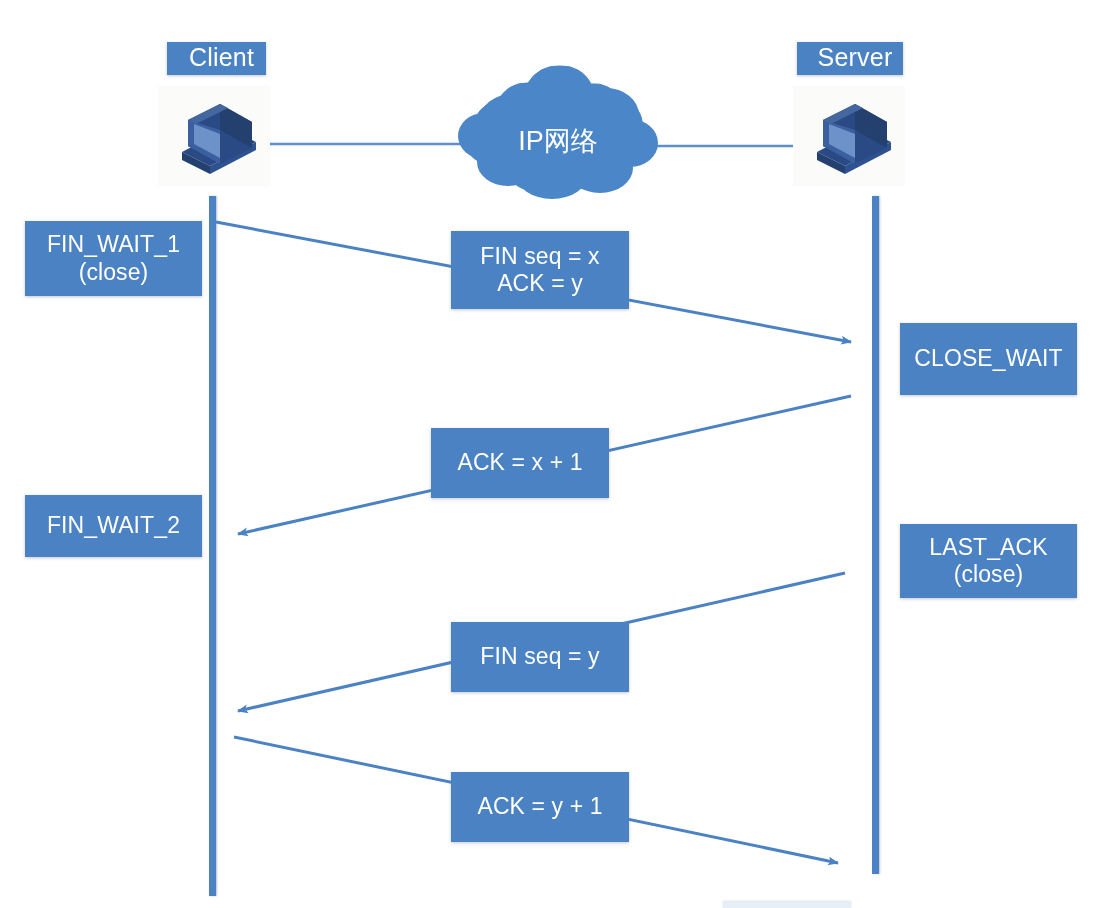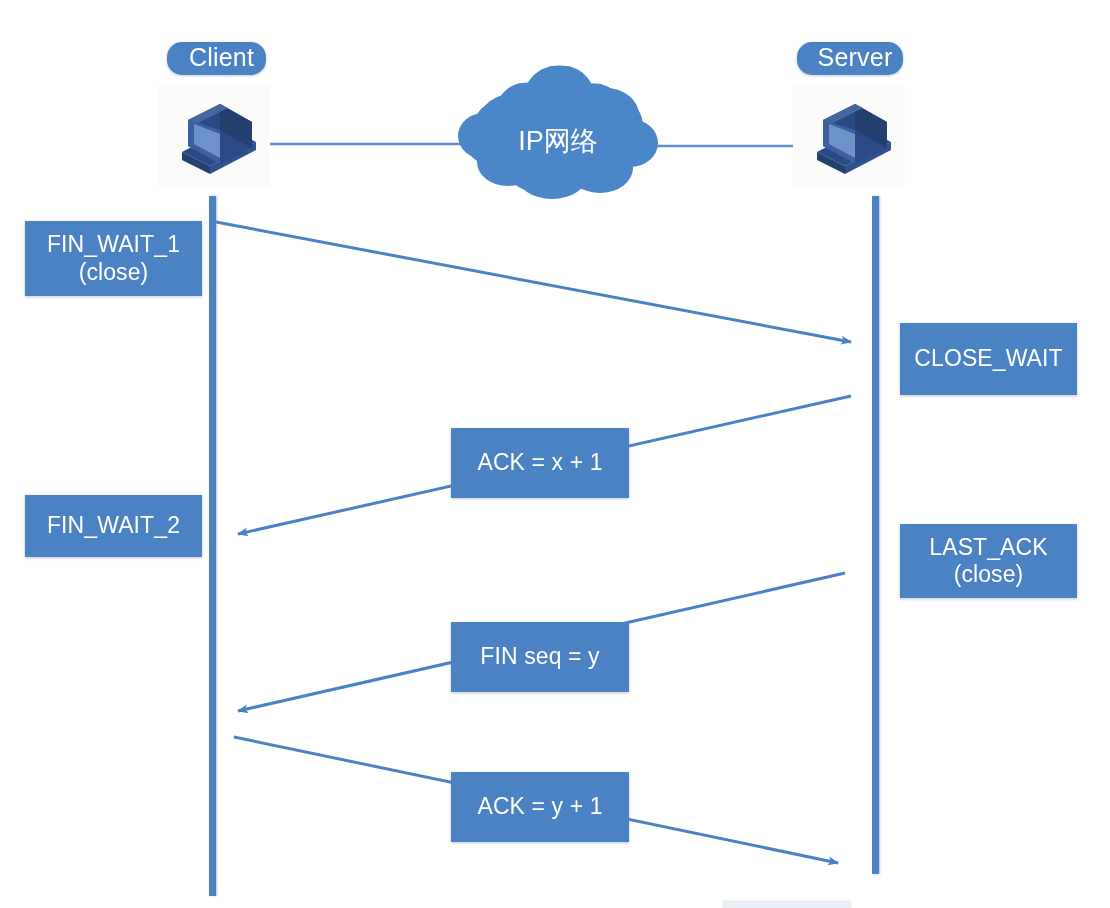--- a/index.html
+++ b/index.html
@@ -31,21 +31,20 @@
     box-sizing: border-box;
     box-shadow: 0 1px 3px rgba(120,130,145,0.45);
   }
   .bluebox .ln { display: block; white-space: nowrap; }
 
   
   .endpoint-label {
     font-size: 25px;
     padding: 1px 10px 3px 20px;
     letter-spacing: 0.2px;
-    border-radius: 15px;
   }
   
   .state-box {
     font-size: 23px;
     letter-spacing: 0.1px;
   }
   
   .msg-box {
     font-size: 23px;
     letter-spacing: 0.1px;
@@ -193,22 +192,26 @@
 
   <div class="bluebox state-box boxlayer" style="left:900px; top:323px; width:177px; height:72px;">
     <span class="ln">CLOSE_WAIT</span>
   </div>
 
   <div class="bluebox state-box boxlayer" style="left:900px; top:524px; width:177px; height:74px;">
     <span class="ln">LAST_ACK</span>
     <span class="ln">(close)</span>
   </div>
 
-
-  <div class="bluebox msg-box boxlayer" style="left:451px; top:428px; width:178px; height:70px;">
+  <div class="bluebox msg-box boxlayer" style="left:451px; top:231px; width:178px; height:78px;">
+    <span class="ln">FIN seq = x</span>
+    <span class="ln">ACK = y</span>
+  </div>
+
+  <div class="bluebox msg-box boxlayer" style="left:431px; top:428px; width:178px; height:70px;">
     <span class="ln">ACK = x + 1</span>
   </div>
 
   <div class="bluebox msg-box boxlayer" style="left:451px; top:622px; width:178px; height:70px;">
     <span class="ln">FIN seq = y</span>
   </div>
 
   <div class="bluebox msg-box boxlayer" style="left:451px; top:772px; width:178px; height:70px;">
     <span class="ln">ACK = y + 1</span>
   </div>

